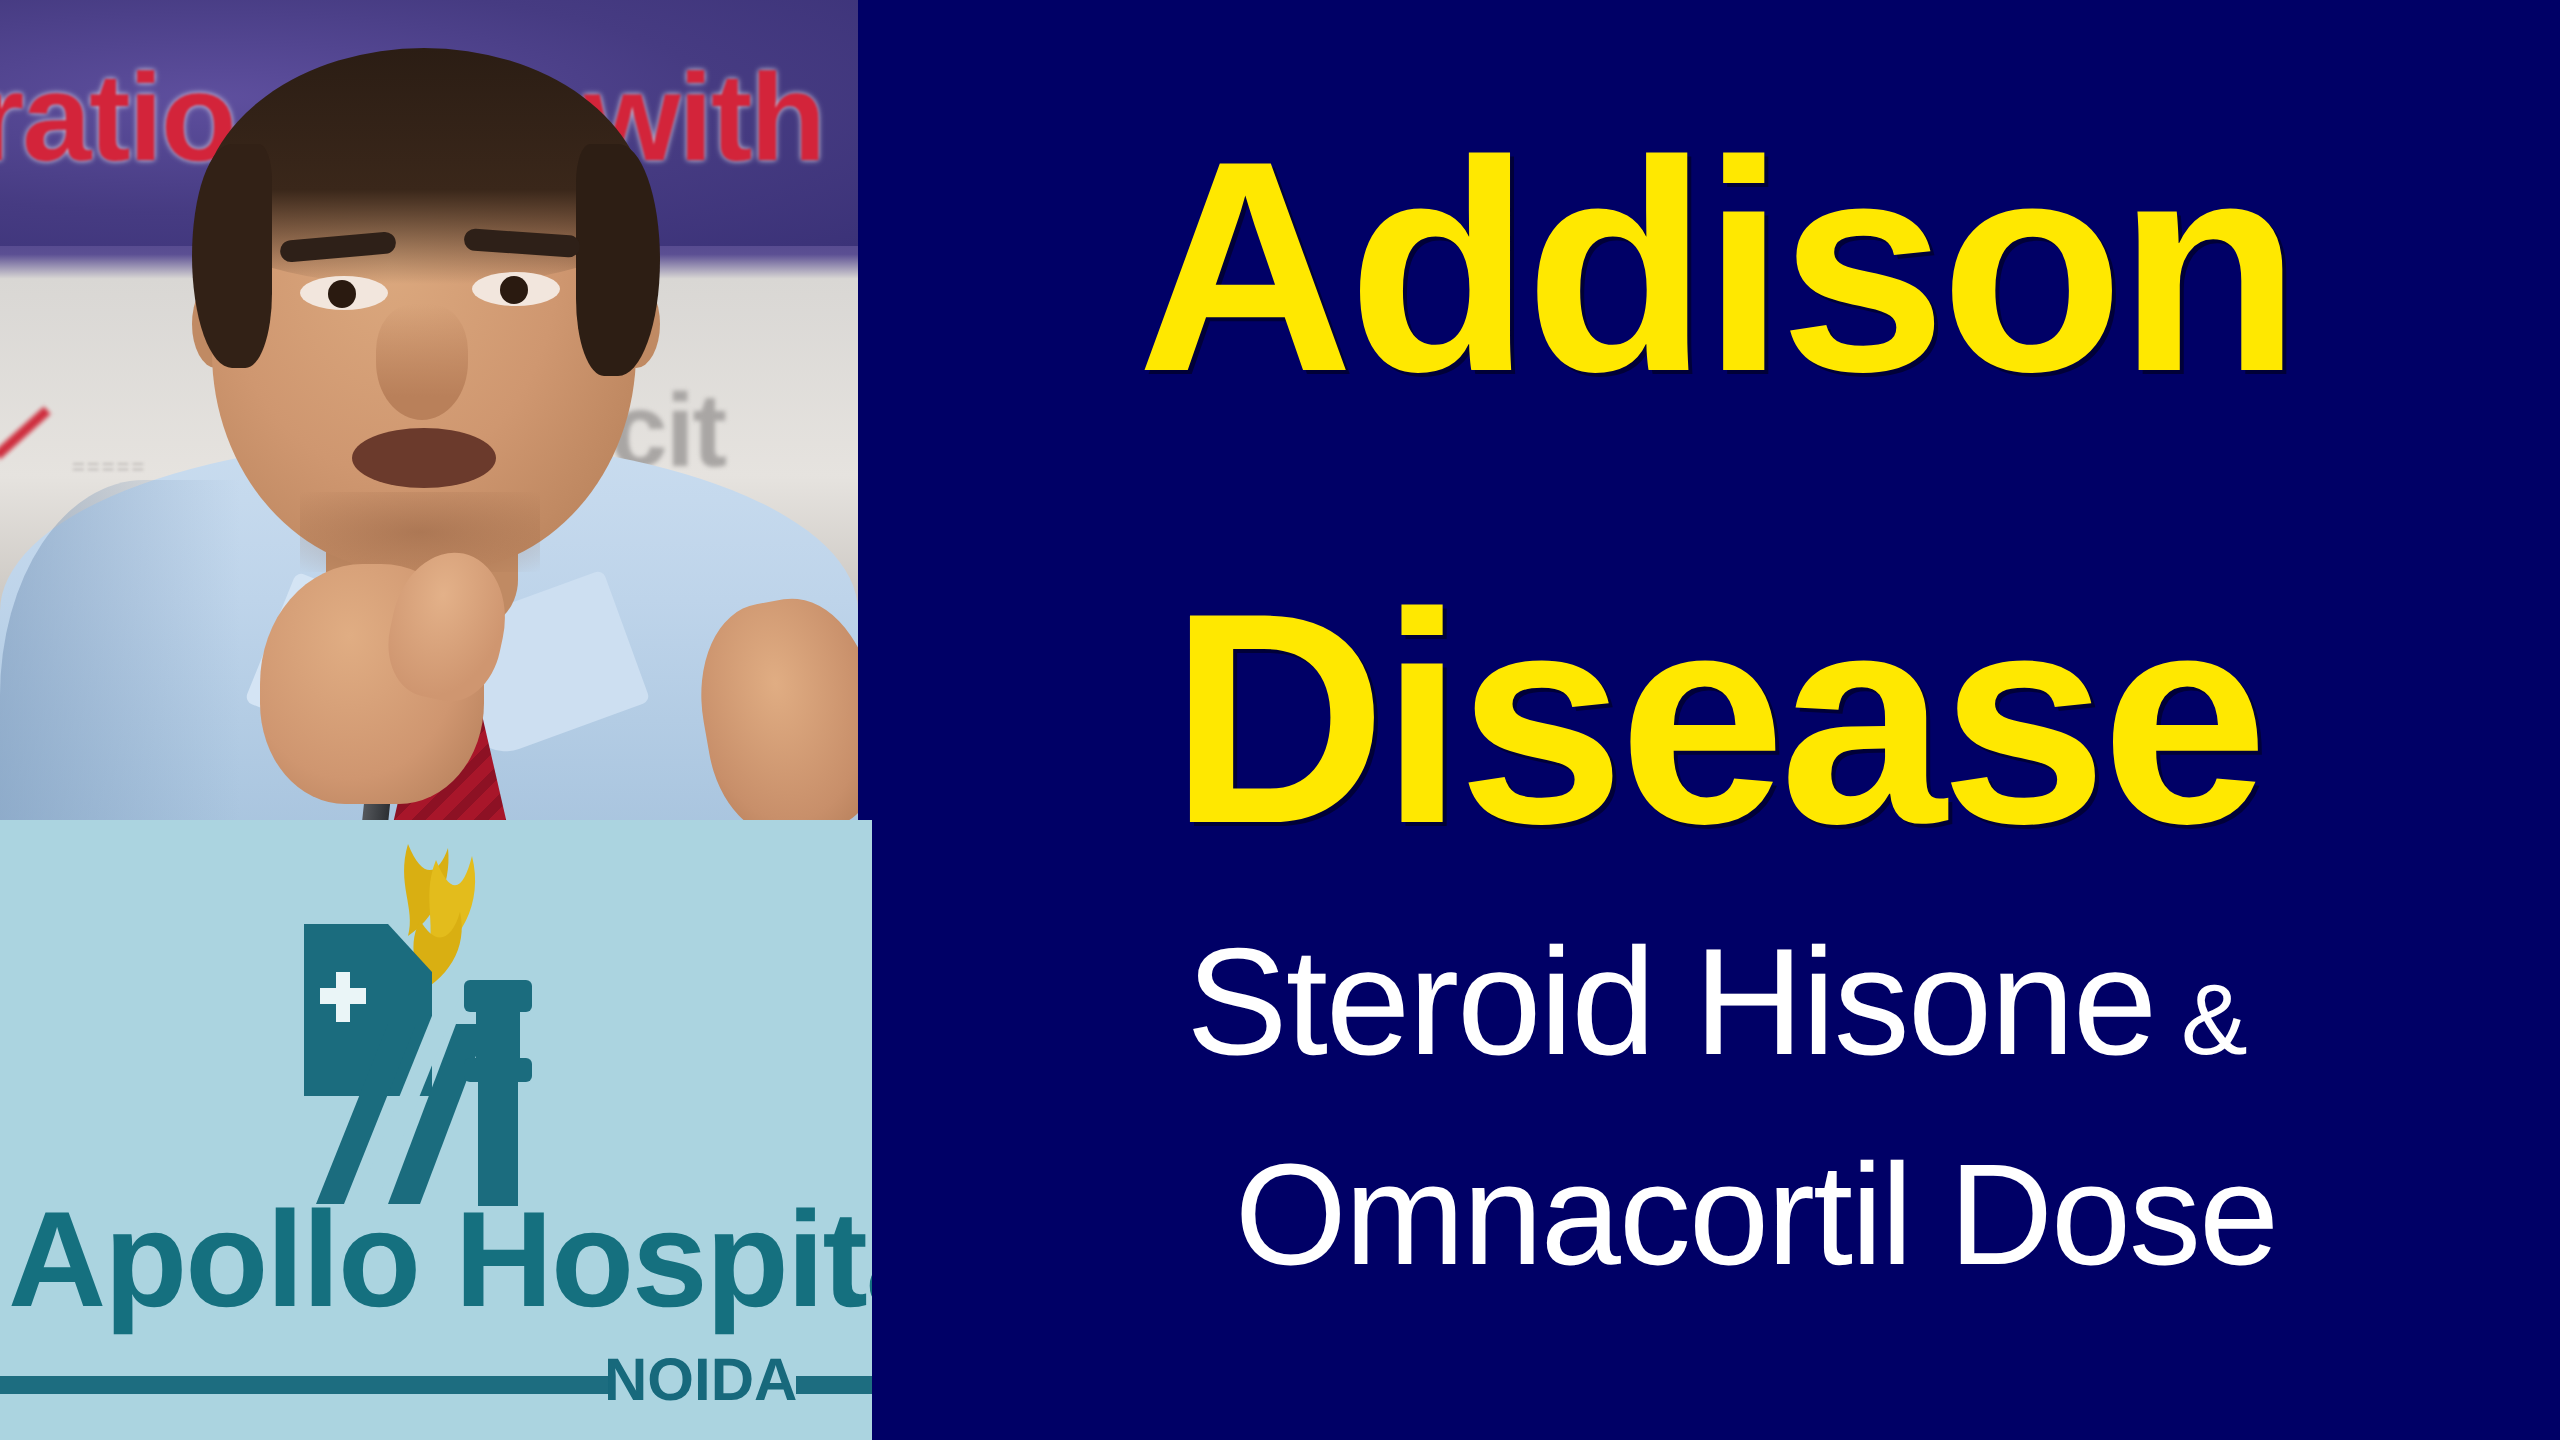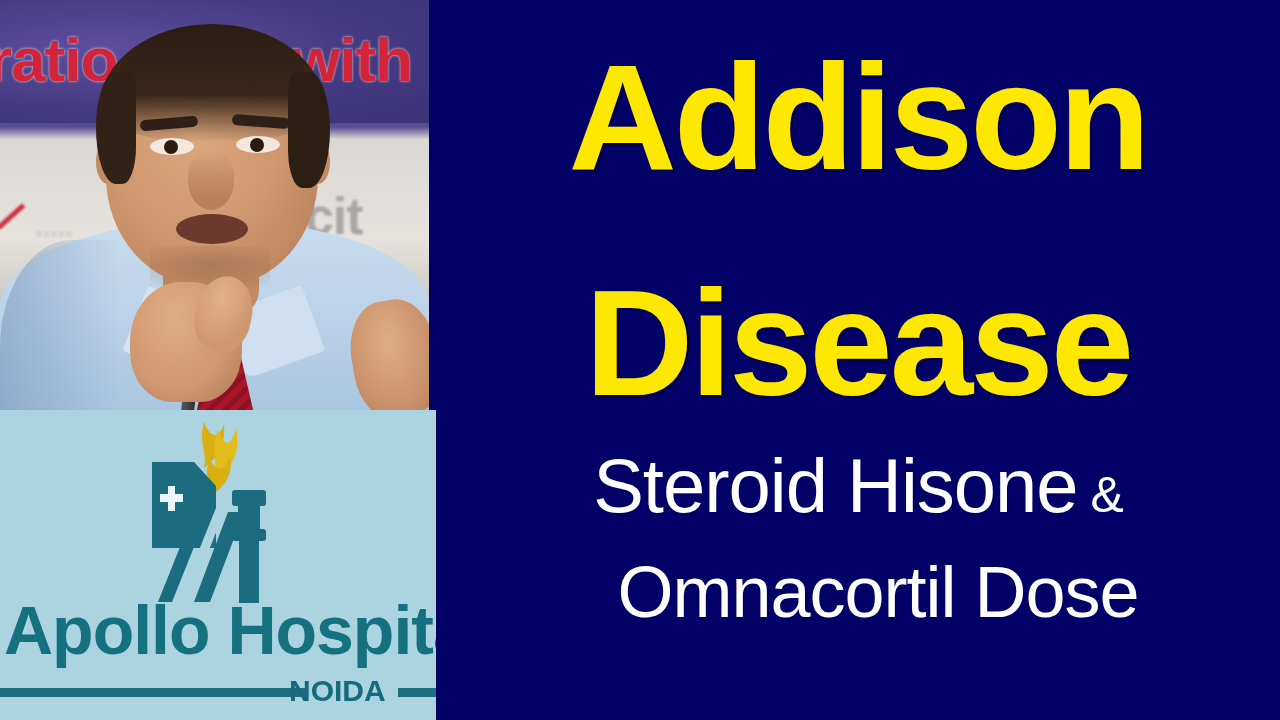--- a/index.html
+++ b/index.html
@@ -183,37 +183,37 @@
     line-height: 1;
     white-space: nowrap;
   }
   #apollo-rule-left {
     position: absolute;
     left: 0px; top: 278px; width: 305px; height: 9px;
     background: #1d6d80;
   }
   #apollo-noida {
     position: absolute;
-    left: 289px; top: 266px;
+    left: 302px; top: 266px;
     color: #17697c;
     font-weight: bold;
     font-size: 30px;
     letter-spacing: 0px;
     line-height: 1;
   }
   #apollo-rule-right {
     position: absolute;
     left: 398px; top: 278px; width: 38px; height: 9px;
     background: #1d6d80;
   }
 
   
   #right-panel {
     position: absolute;
-    left: 436px; top: 0;
+    left: 436px; top: 16px;
     width: 844px;
     height: 516px;
     background: #000066;
   }
   .title-line {
     position: absolute;
     left: 0;
     width: 844px;
     text-align: center;
     font-family: "Liberation Sans", sans-serif;

